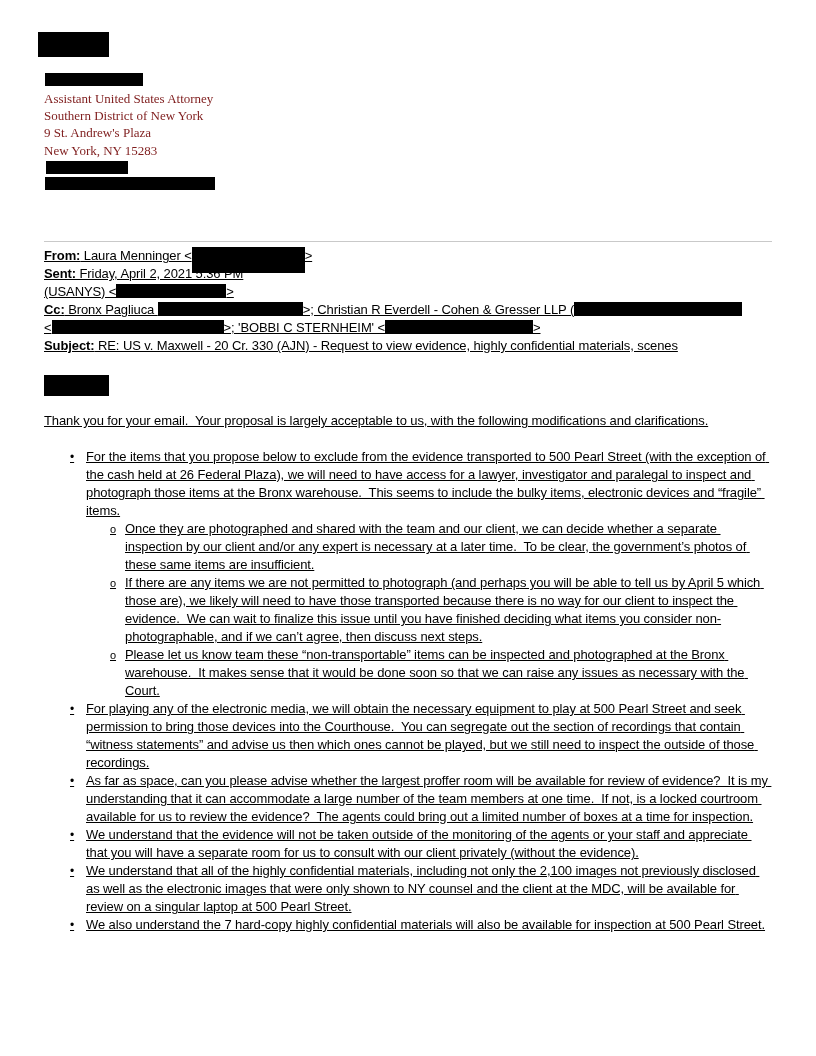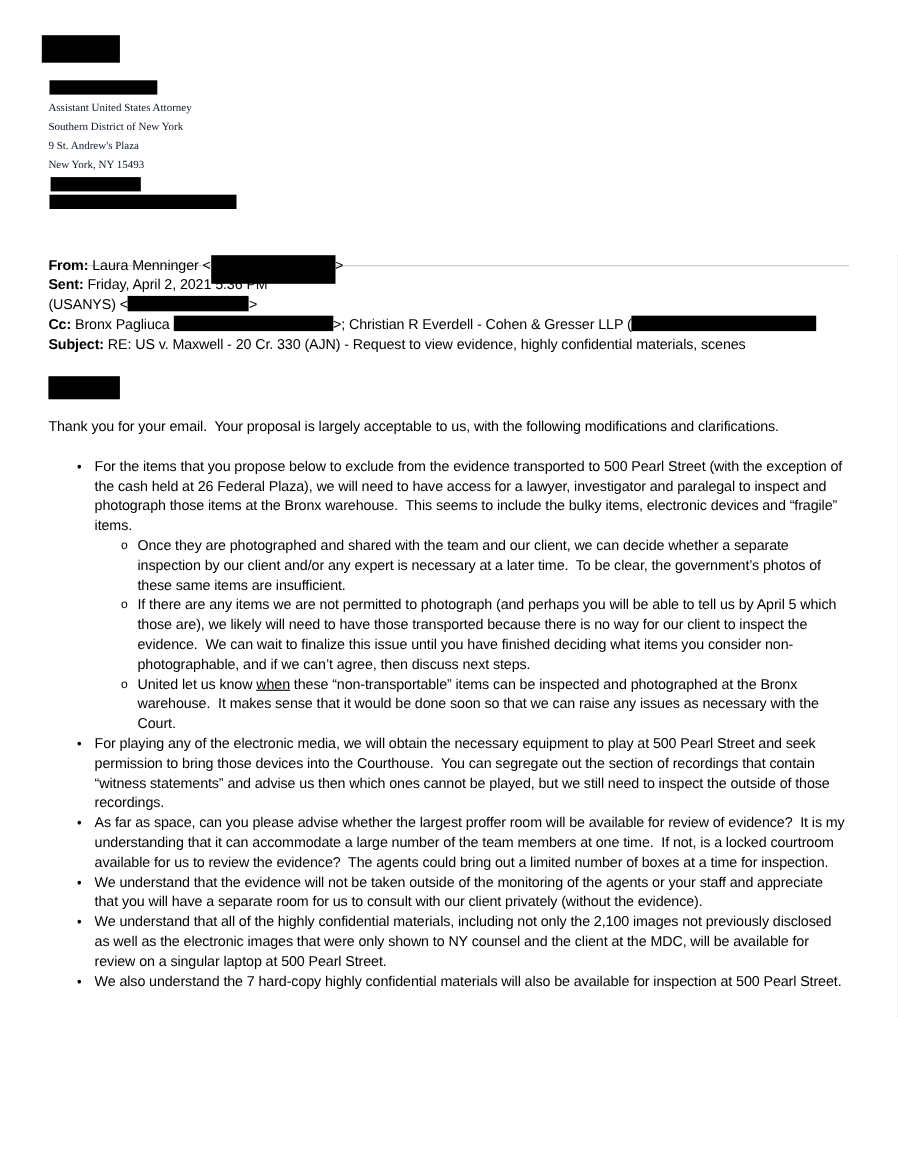--- a/index.html
+++ b/index.html
@@ -9,26 +9,26 @@
     margin:0 auto;
     background:#ffffff;
     overflow:hidden;
     font-family:"Liberation Sans",sans-serif;
     color:#000;
   }
   .bar{position:absolute;background:#000;}
   .sig{
     position:absolute;left:44px;top:90px;
     font-family:"Liberation Serif",serif;
-    font-size:10px;line-height:17.2px;color:#0f172a;
+    font-size:13px;line-height:17.2px;color:#7f1d1d;
   }
   .divider{position:absolute;left:44px;top:241px;width:728px;height:0;border-top:1px solid #c9c9c9;}
   .content{
-    position:absolute;left:44px;top:232px;width:728px;
-    font-size:13px;letter-spacing:-0.1px;line-height:18px;color:#000;
+    position:absolute;left:44px;top:247px;width:728px;
+    font-size:13px;letter-spacing:-0.1px;line-height:18px;color:#000;text-decoration:underline;
   }
   .hline{white-space:nowrap;height:18px;}
   .hline span{white-space:pre;}
   .lbl{font-weight:bold;}
   .r{display:inline-block;background:#000;height:14px;vertical-align:-2px;}
   .from-r{
     display:inline-block;background:#000;width:113px;height:26px;
     vertical-align:top;margin-bottom:-9px;position:relative;z-index:1;
   }
   .greet{width:65px;height:21px;background:#000;margin-top:20px;}
@@ -47,21 +47,21 @@
 
 <div class="page">
 
   <div class="bar" style="left:38px;top:32px;width:71px;height:25px;"></div>
   <div class="bar" style="left:45px;top:73px;width:98px;height:13px;"></div>
 
   <div class="sig">
     <div>Assistant United States Attorney</div>
     <div>Southern District of New York</div>
     <div>9 St. Andrew's Plaza</div>
-    <div>New York, NY 15493</div>
+    <div>New York, NY 15283</div>
   </div>
 
   <div class="bar" style="left:46px;top:161px;width:82px;height:13px;"></div>
   <div class="bar" style="left:45px;top:177px;width:170px;height:13px;"></div>
 
   <div class="divider"></div>
 
   <div class="content">
 
     <div class="hline">
@@ -74,20 +74,23 @@
 
 
     <div class="hline">
       <span>(USANYS) &lt;</span><span class="r" style="width:110px;"></span><span>&gt;</span>
     </div>
 
     <div class="hline">
       <span class="lbl">Cc:</span><span> Bronx Pagliuca </span><span class="r" style="width:145px;"></span><span>&gt;; Christian R Everdell - Cohen &amp; Gresser LLP (</span><span class="r" style="width:168px;"></span>
     </div>
 
+    <div class="hline">
+      <span>&lt;</span><span class="r" style="width:172px;"></span><span>&gt;; 'BOBBI C STERNHEIM' &lt;</span><span class="r" style="width:148px;"></span><span>&gt;</span>
+    </div>
 
     <div class="hline">
       <span class="lbl">Subject:</span><span> RE: US v. Maxwell - 20 Cr. 330 (AJN) - Request to view evidence, highly confidential materials, scenes</span>
     </div>
 
     <div class="greet"></div>
 
     <div class="para">Thank you for your email.  Your proposal is largely acceptable to us, with the following modifications and clarifications.</div>
 
     <div class="list">
@@ -102,21 +105,21 @@
         <span class="litext">Once they are photographed and shared with the team and our client, we can decide whether a separate inspection by our client and/or any expert is necessary at a later time.  To be clear, the government’s photos of these same items are insufficient.</span>
       </div>
 
       <div class="li l2">
         <span class="m2">o</span>
         <span class="litext">If there are any items we are not permitted to photograph (and perhaps you will be able to tell us by April 5 which those are), we likely will need to have those transported because there is no way for our client to inspect the evidence.  We can wait to finalize this issue until you have finished deciding what items you consider non-photographable, and if we can’t agree, then discuss next steps.</span>
       </div>
 
       <div class="li l2">
         <span class="m2">o</span>
-        <span class="litext"><span>United let us know </span><span class="u">when</span><span> these “non-transportable” items can be inspected and photographed at the Bronx warehouse.  It makes sense that it would be done soon so that we can raise any issues as necessary with the Court.</span></span>
+        <span class="litext"><span>Please let us know </span><span class="u">team</span><span> these “non-transportable” items can be inspected and photographed at the Bronx warehouse.  It makes sense that it would be done soon so that we can raise any issues as necessary with the Court.</span></span>
       </div>
 
       <div class="li l1">
         <span class="m1">•</span>
         <span class="litext">For playing any of the electronic media, we will obtain the necessary equipment to play at 500 Pearl Street and seek permission to bring those devices into the Courthouse.  You can segregate out the section of recordings that contain “witness statements” and advise us then which ones cannot be played, but we still need to inspect the outside of those recordings.</span>
       </div>
 
       <div class="li l1">
         <span class="m1">•</span>
         <span class="litext">As far as space, can you please advise whether the largest proffer room will be available for review of evidence?  It is my understanding that it can accommodate a large number of the team members at one time.  If not, is a locked courtroom available for us to review the evidence?  The agents could bring out a limited number of boxes at a time for inspection.</span>

